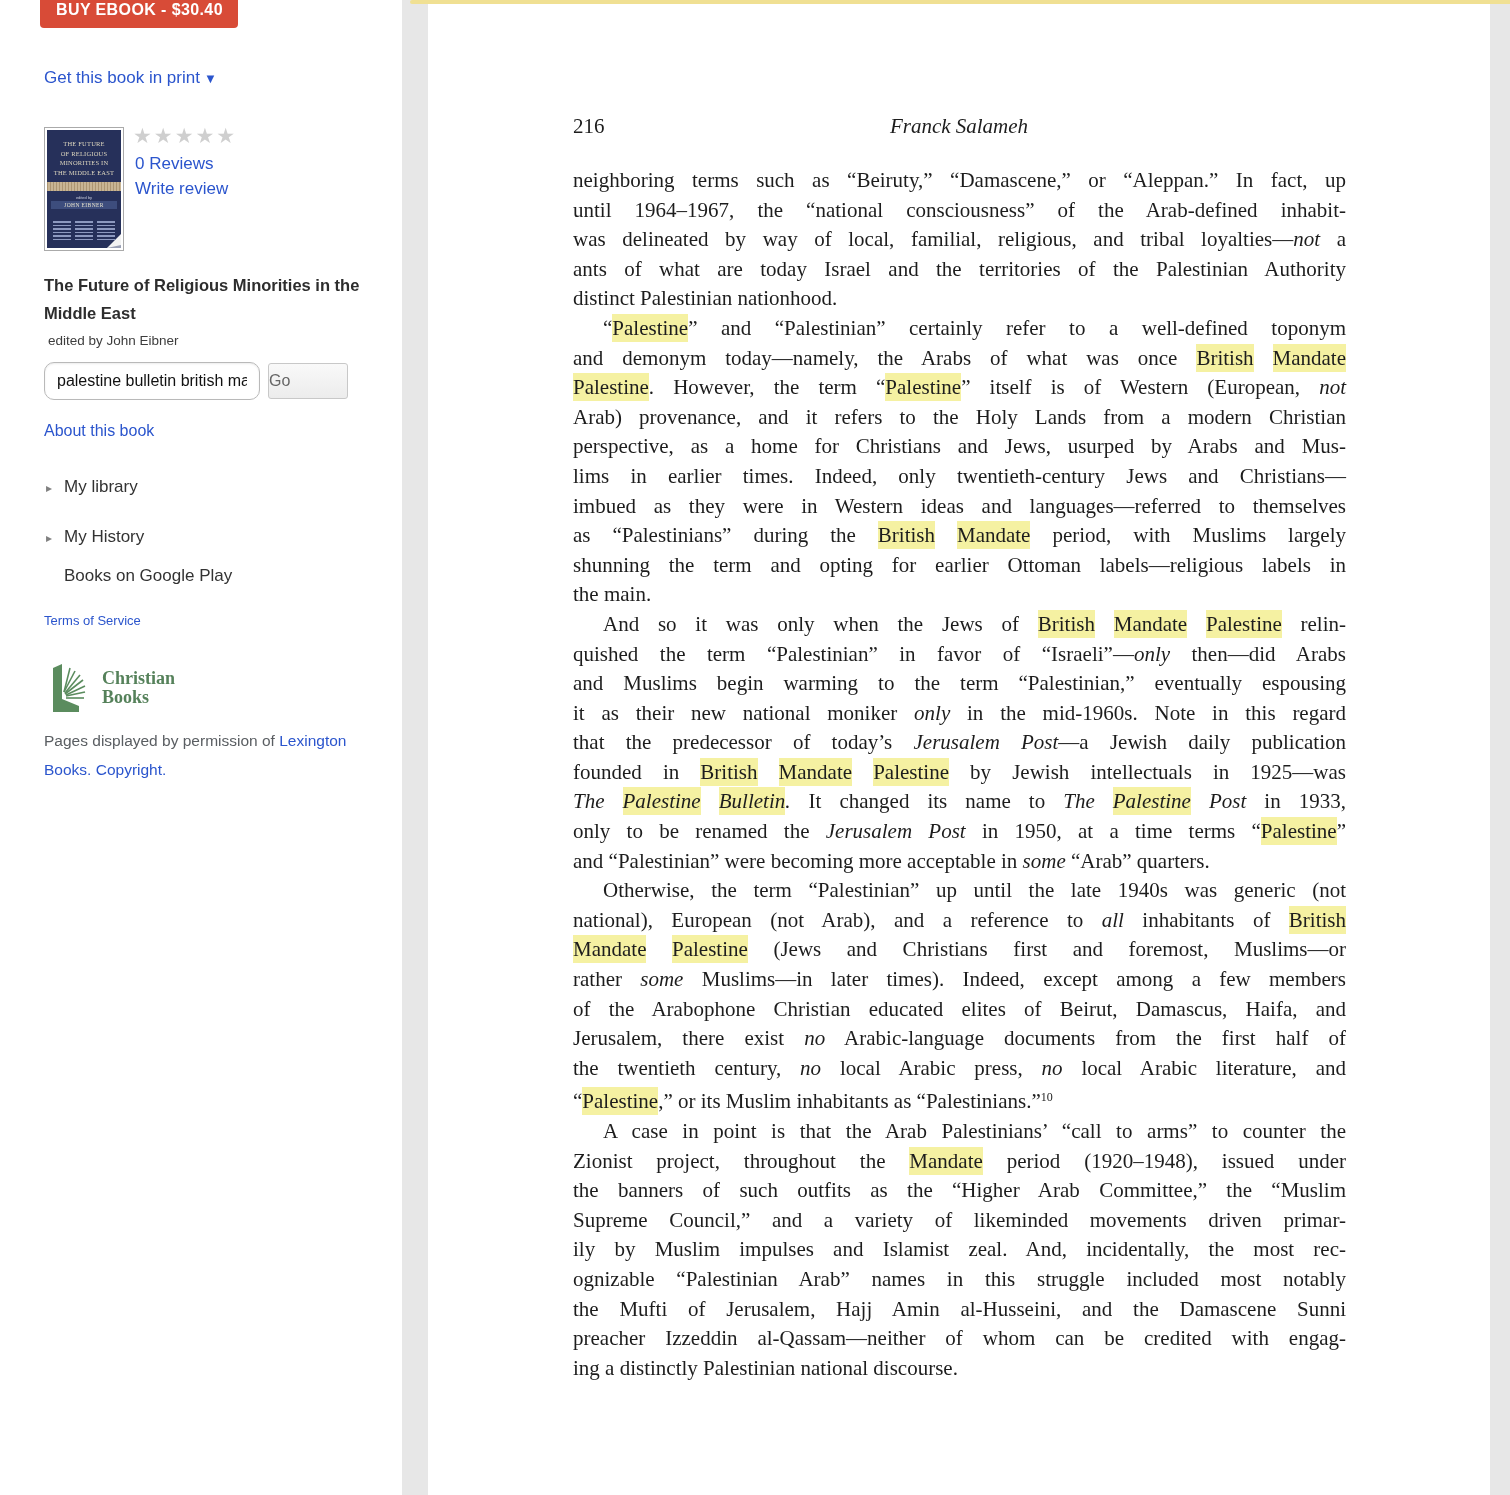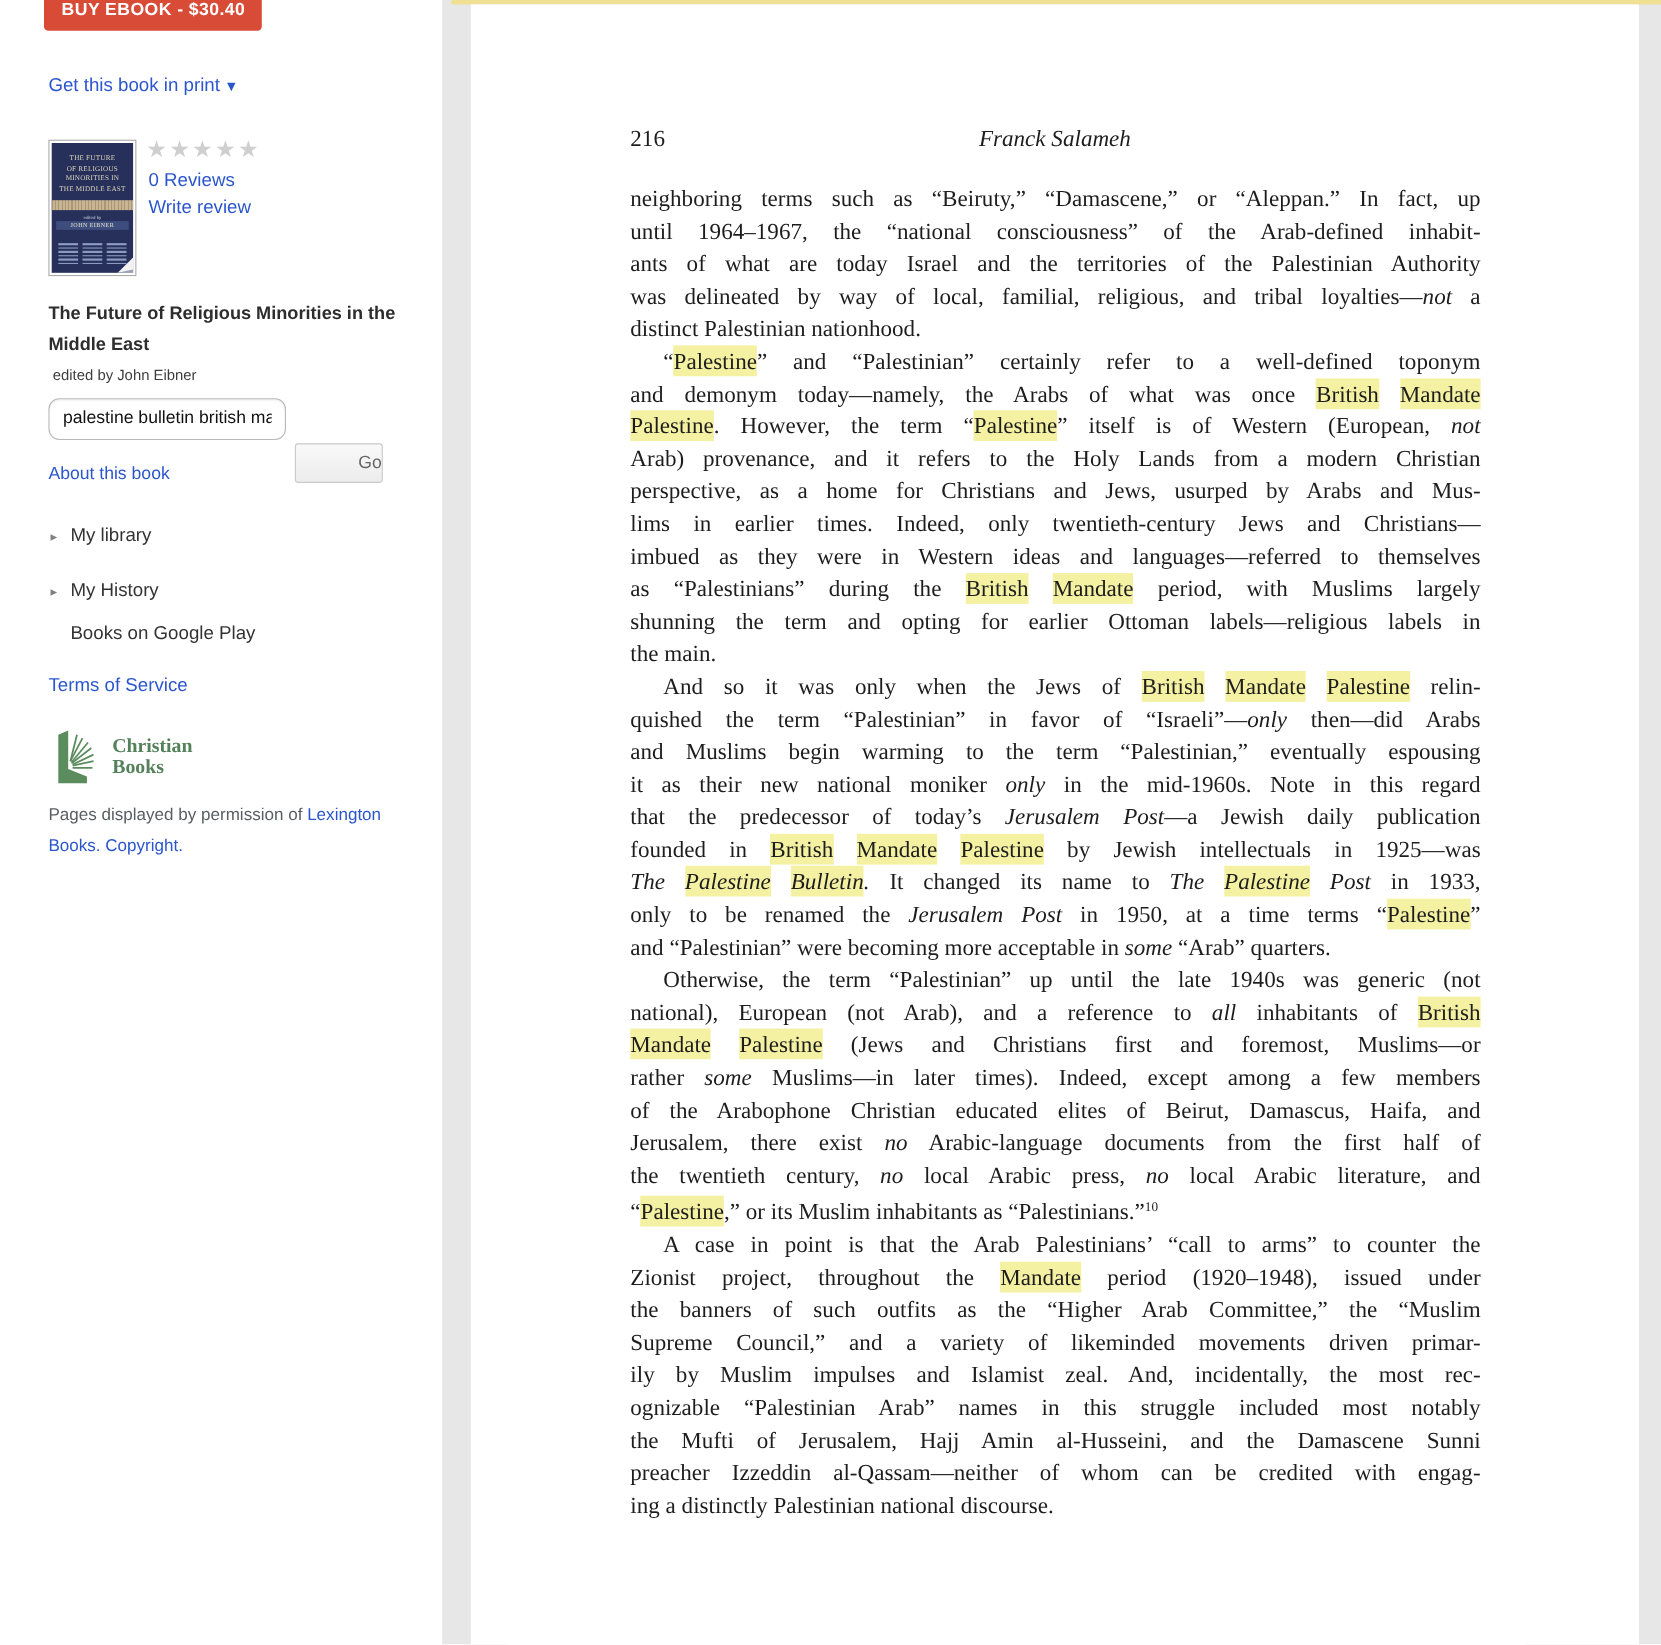--- a/index.html
+++ b/index.html
@@ -62,30 +62,30 @@
   .book-byline{position:absolute;left:48px;top:333px;font-size:13.5px;color:#3d3d3d;}
   
   .search-input{
     position:absolute;left:44px;top:362px;width:216px;height:38px;box-sizing:border-box;
     border:1px solid #b9b9b9;border-radius:10px;padding:0 12px;font-size:16px;color:#111;
     font-family:"Liberation Sans",sans-serif;outline:none;box-shadow:inset 0 1px 2px rgba(0,0,0,.08);
   }
   .go-btn{
     position:absolute;left:268px;top:363px;width:80px;height:36px;box-sizing:border-box;
     background:linear-gradient(#f9f9f9,#ececec);border:1px solid #c8c8c8;border-radius:3px;
-    font-size:16px;color:#666;text-align:right;line-height:34px;cursor:pointer;margin-top:40px;
+    font-size:16px;color:#666;text-align:left;line-height:34px;cursor:pointer;
   }
   .about-link{position:absolute;left:44px;top:422px;font-size:16px;color:var(--link-blue);cursor:pointer;}
   
   .nav-item{position:absolute;left:46px;font-size:17px;color:#333;cursor:pointer;}
   .nav-item .tri{display:inline-block;width:18px;font-size:12px;color:#808080;}
   #nav-library{top:477px;}
   #nav-history{top:527px;}
   #nav-gplay{top:566px;left:64px;}
-  .tos-link{position:absolute;left:44px;top:613px;font-size:17px;color:var(--link-blue);cursor:pointer;}
+  .tos-link{position:absolute;left:44px;top:613px;font-size:13px;color:var(--link-blue);cursor:pointer;}
   
   .pub-logo{position:absolute;left:46px;top:662px;display:flex;align-items:center;cursor:pointer;}
   .pub-logo svg{width:52px;height:52px;}
   .pub-name{margin-left:4px;font-family:"Liberation Serif",serif;font-weight:bold;
     font-size:18px;line-height:19px;color:#55815a;}
   .permission{position:absolute;left:44px;top:726px;width:334px;
     font-size:15.5px;line-height:29px;color:#5a5e62;}
   .permission a{color:var(--link-blue);text-decoration:none;cursor:pointer;}
   
   #viewer{position:absolute;left:402px;top:0;width:1108px;height:1495px;background:var(--viewer-gray);}
@@ -202,22 +202,22 @@
   <div id="top-strip"></div>
   <div id="page">
     <div id="page-header">
       <span id="page-num">216</span>
       <div id="running-head">Franck Salameh</div>
     </div>
     <div id="book-text">
         <div class="para">
           <div class="line"><span>neighboring terms such as “Beiruty,” “Damascene,” or “Aleppan.” In fact, up</span></div>
           <div class="line"><span>until 1964–1967, the “national consciousness” of the Arab-defined inhabit-</span></div>
+          <div class="line"><span>was delineated by way of local, familial, religious, and tribal loyalties—</span><span class="it">not</span><span> a</span></div>
           <div class="line"><span>ants of what are today Israel and the territories of the Palestinian Authority</span></div>
-          <div class="line"><span>was delineated by way of local, familial, religious, and tribal loyalties—</span><span class="it">not</span><span> a</span></div>
           <div class="line last"><span>distinct Palestinian nationhood.</span></div>
         </div>
         <div class="para">
           <div class="line indent"><span>“</span><span class="hl">Palestine</span><span>” and “Palestinian” certainly refer to a well-defined toponym</span></div>
           <div class="line"><span>and demonym today—namely, the Arabs of what was once </span><span class="hl">British</span><span> </span><span class="hl">Mandate</span></div>
           <div class="line"><span class="hl">Palestine</span><span>. However, the term “</span><span class="hl">Palestine</span><span>” itself is of Western (European, </span><span class="it">not</span></div>
           <div class="line"><span>Arab) provenance, and it refers to the Holy Lands from a modern Christian</span></div>
           <div class="line"><span>perspective, as a home for Christians and Jews, usurped by Arabs and Mus-</span></div>
           <div class="line"><span>lims in earlier times. Indeed, only twentieth-century Jews and Christians—</span></div>
           <div class="line"><span>imbued as they were in Western ideas and languages—referred to themselves</span></div>

